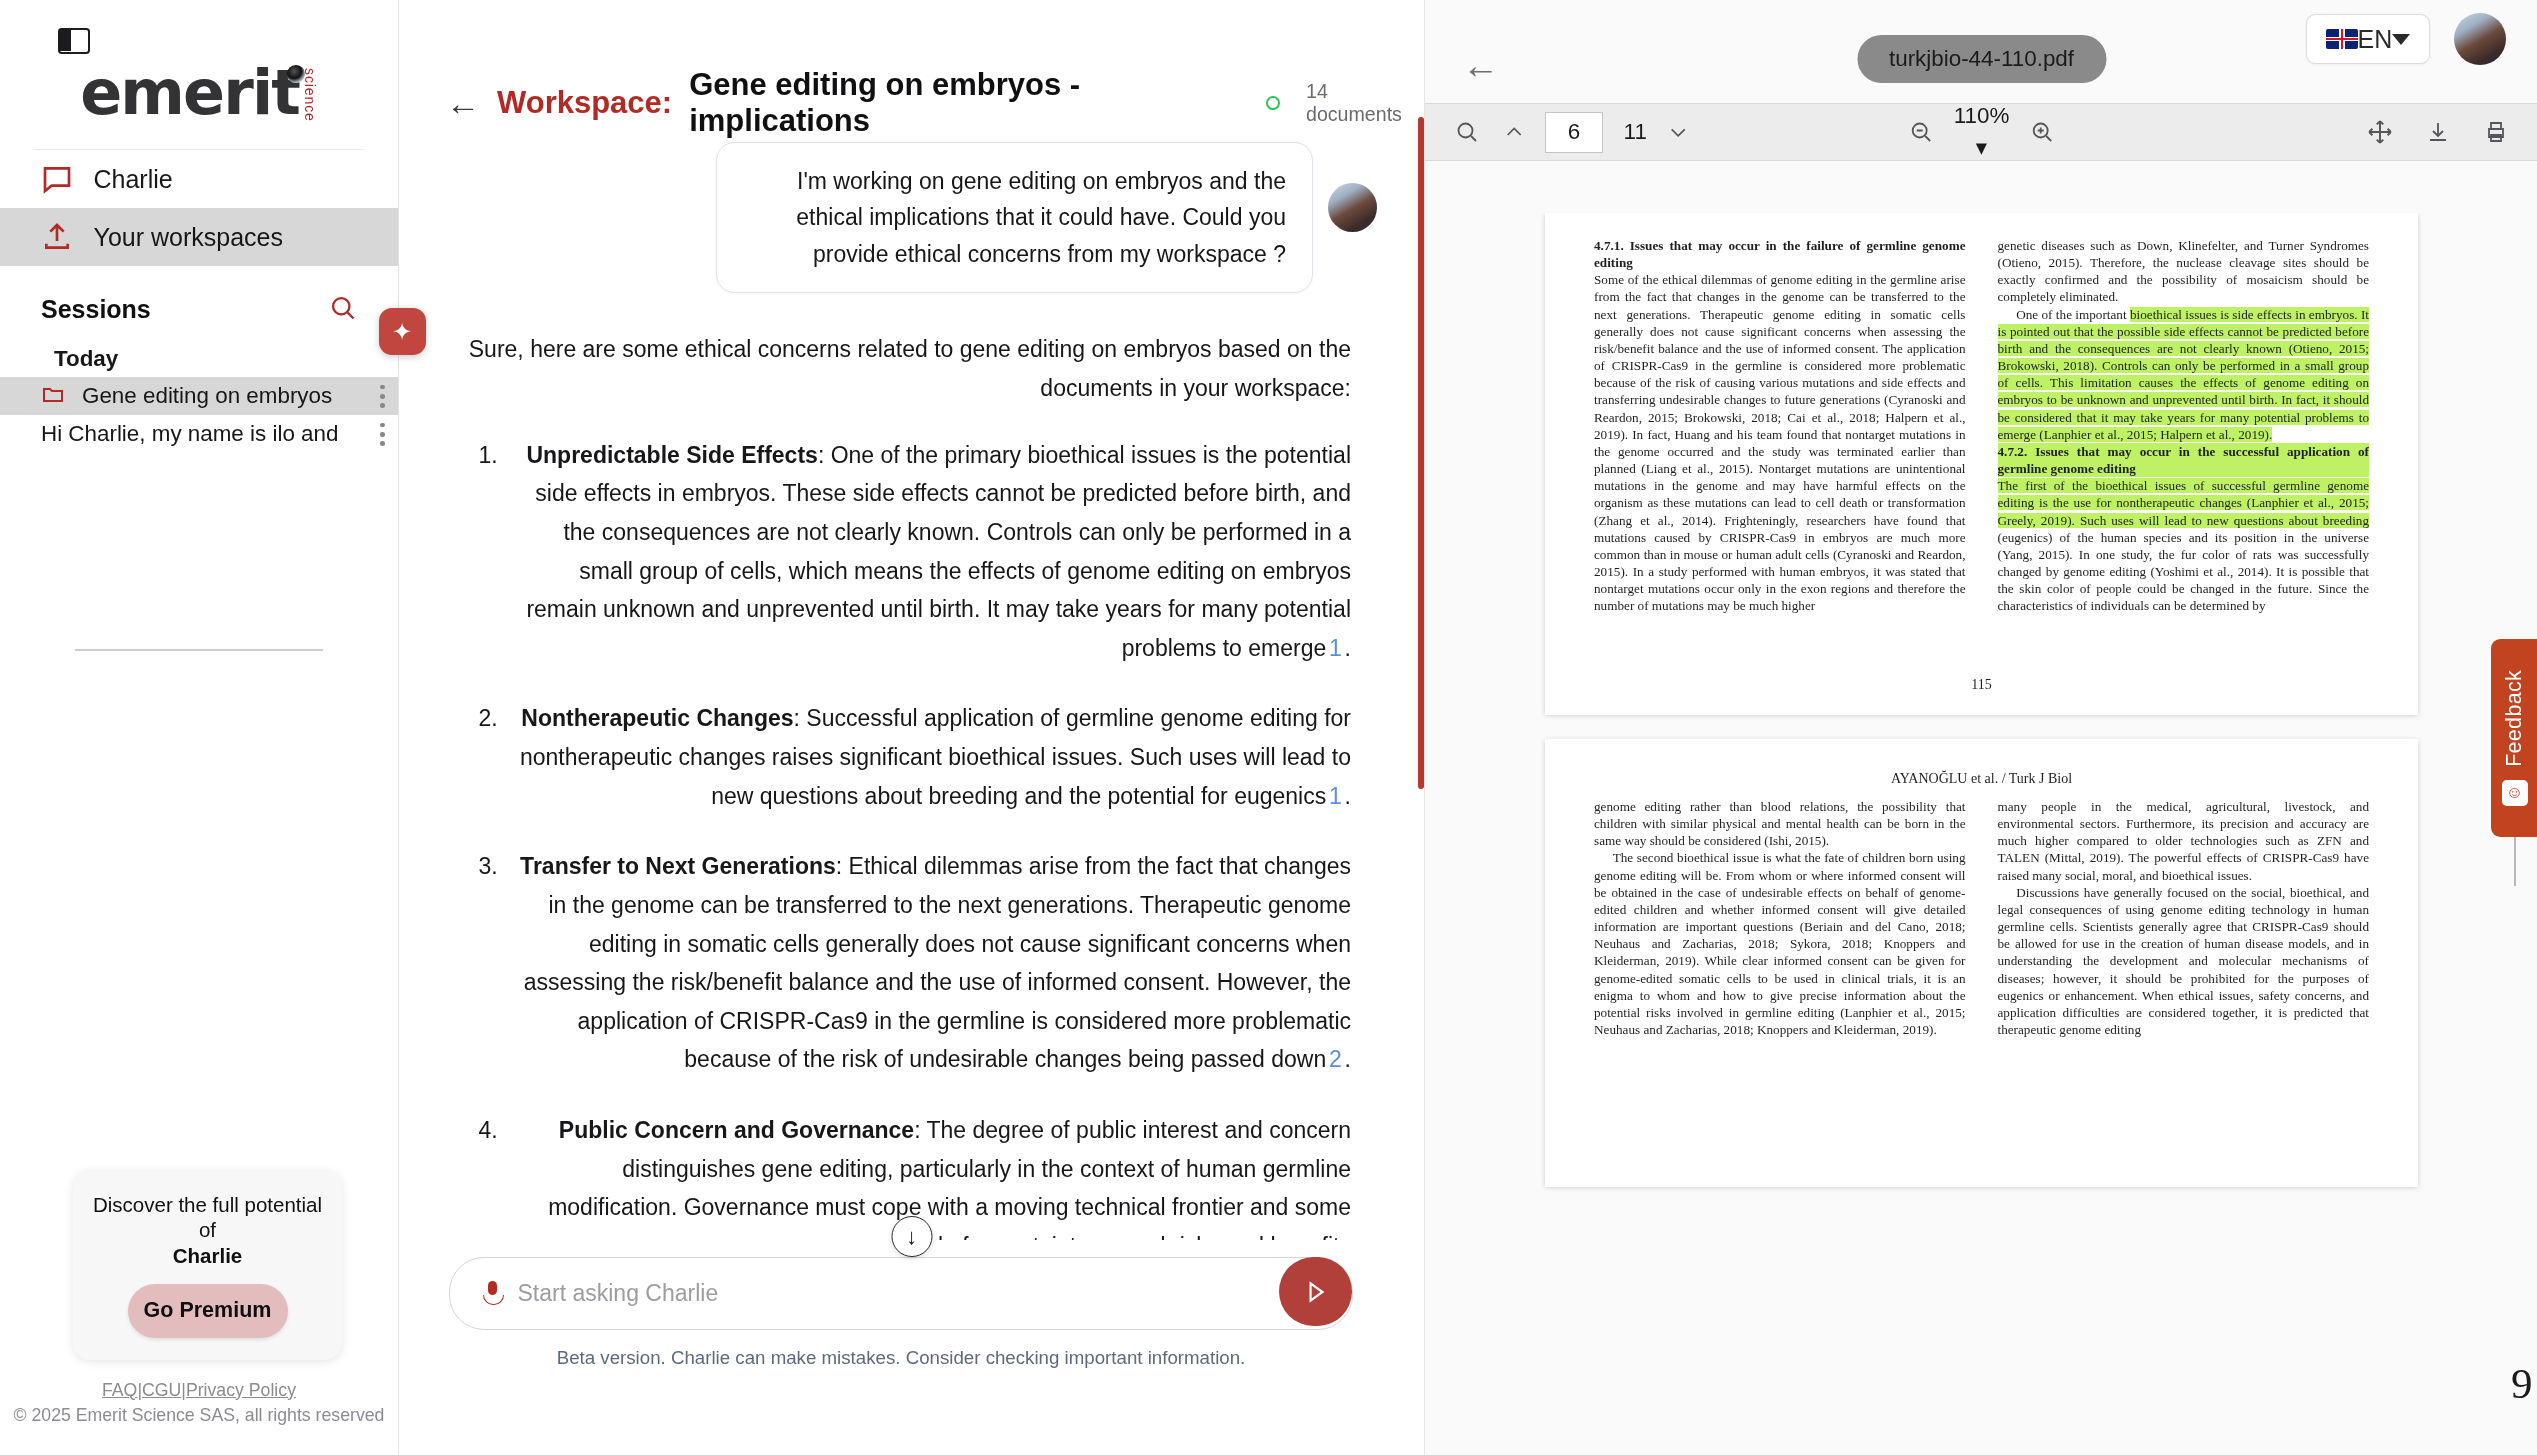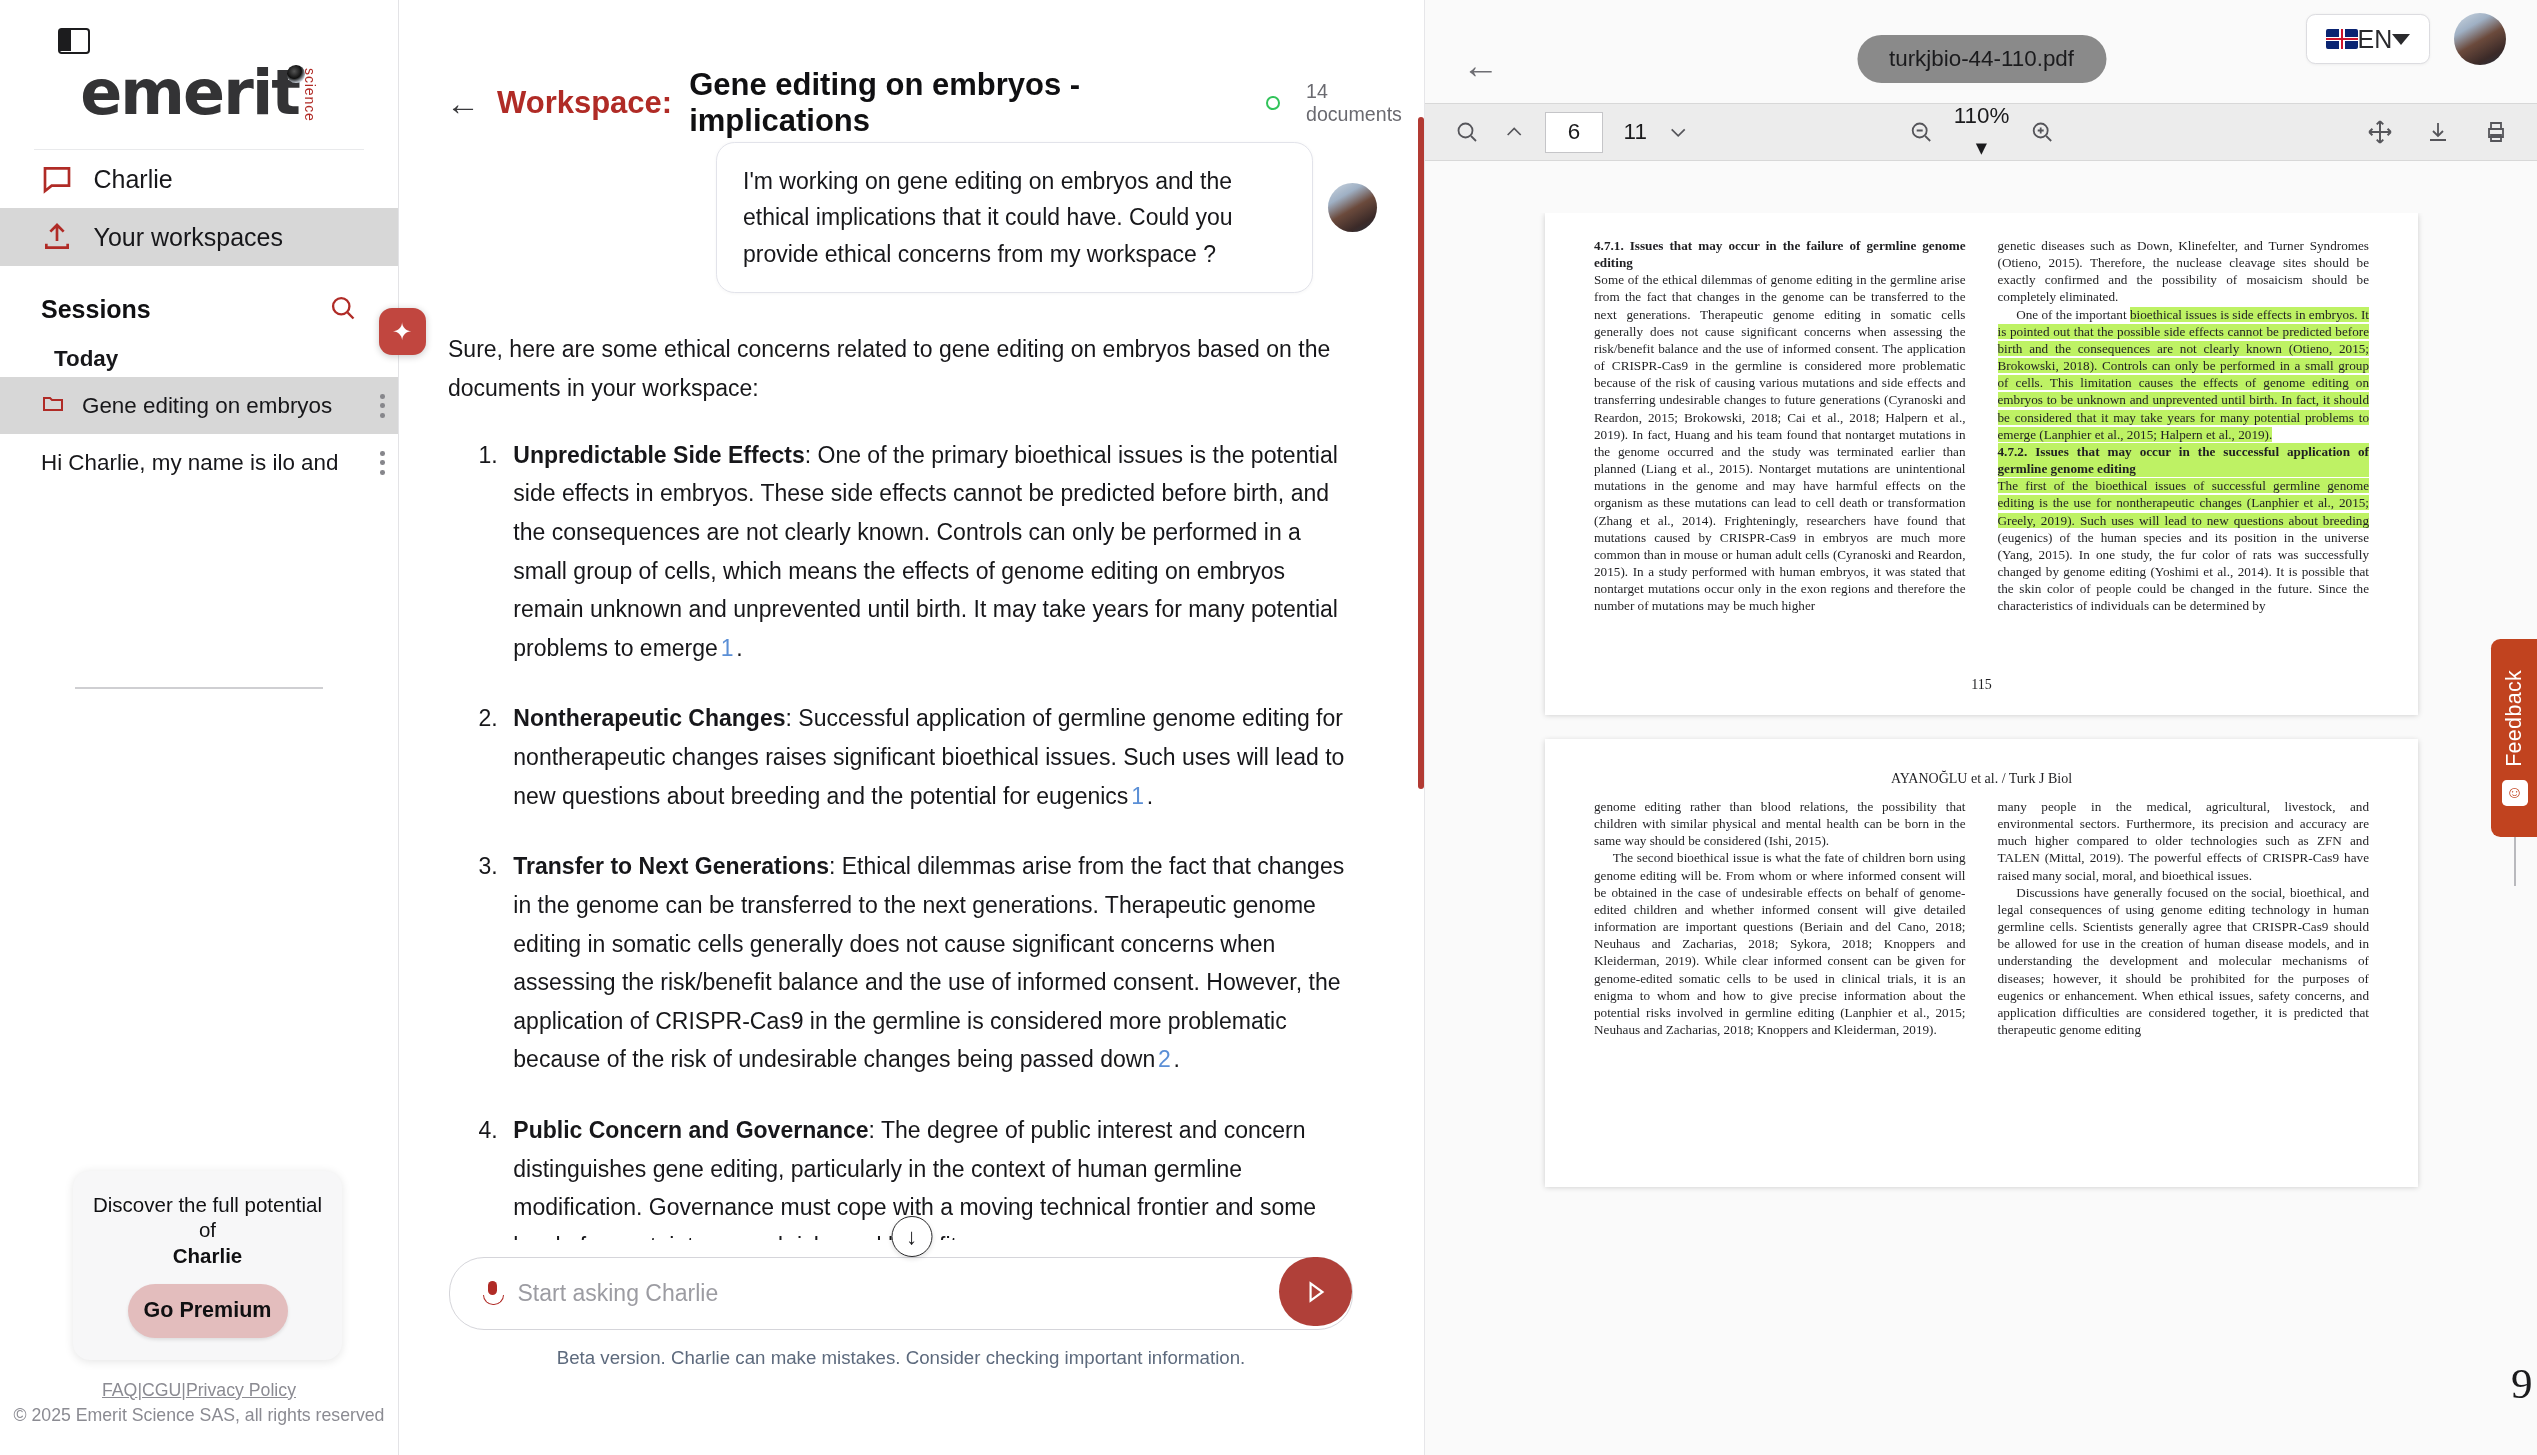--- a/index.html
+++ b/index.html
@@ -61,21 +61,21 @@
   .sessions-head {
     display: flex; align-items: center; justify-content: space-between;
     padding: 28px 41px 0 41px;
   }
   .sessions-title { font-size: 25px; font-weight: 700; color: #101012; }
   .today-label {
     font-size: 22.4px; font-weight: 700; color: #17171a;
     padding: 20.5px 41px 5.6px 54px;
   }
   .session-row {
-    display: flex; align-items: center; height: 57px;
+    display: flex; align-items: center; height: 38px;
     padding: 0 5px 0 41px; cursor: pointer; gap: 17px;
   }
   .session-row.active { background: #d7d7d7; }
   .session-label {
     font-size: 22.4px; color: #17171a; white-space: nowrap;
     overflow: hidden; flex: 1;
   }
   .kebab { width: 20.5px; display: flex; flex-direction: column; gap: 4.7px; align-items: center; cursor: pointer; }
   .kebab i { width: 4.7px; height: 4.7px; border-radius: 50%; background: #86868b; display: block; }
 
@@ -113,21 +113,21 @@
   .ws-label { font-size: 31px; font-weight: 700; color: #b02b26; }
   .ws-name { font-size: 31px; font-weight: 700; color: #101012; }
   .ws-status {
     width: 14px; height: 14px; border-radius: 50%;
     border: 2.8px solid #31c35a; margin-left: 3.7px;
   }
   .ws-docs { font-size: 19.6px; color: #6a6a70; margin-left: 9.3px; }
 
   .scroll-area {
     position: absolute; top: 121px; left: 0; right: 0; bottom: 215px;
-    overflow: hidden; padding: 0 0 0 0;
+    overflow: hidden; padding: 0 0 0 0; text-align: right;
   }
   .user-msg-row { display: flex; justify-content: flex-end; align-items: flex-start; gap: 15px; padding: 20.5px 47px 0 0; }
   .bubble {
     max-width: 597px; background: #fff; border: 0.9px solid #e2e3ea;
     border-radius: 18.7px; padding: 20.5px 26px;
     font-size: 23px; line-height: 1.58; color: #17171a;
     box-shadow: 0 0.9px 3.7px rgba(0,0,0,.04);
   }
   .avatar {
     width: 49px; height: 49px; border-radius: 50%;

